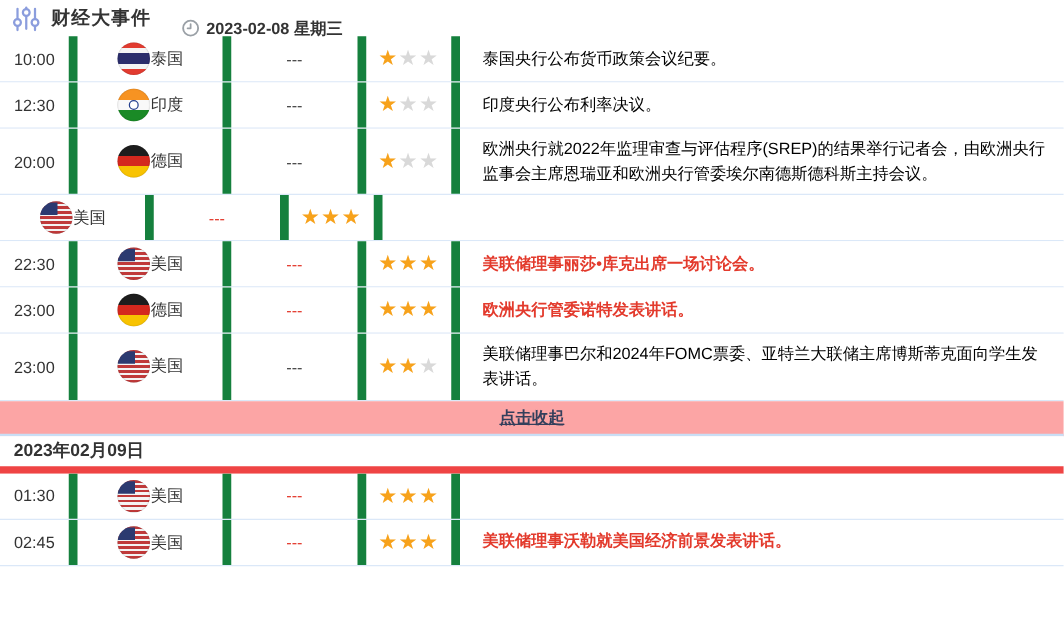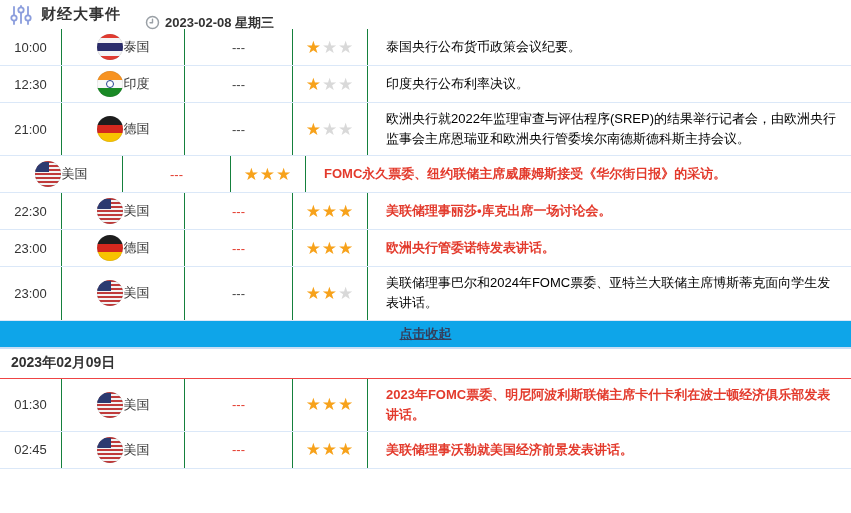--- a/index.html
+++ b/index.html
@@ -39,21 +39,21 @@
   .c-stars    { width: 75px;  flex: 0 0 75px; }
   .c-event    { flex: 1 1 auto; }
 
   .row {
     display: flex; align-items: stretch;
     border-bottom: 1px solid #dbe8f8;
     min-height: 37px; font-size: 13px; background: #fff;
   }
   .cell {
     display: flex; align-items: center; justify-content: center;
-    border-right: 1px solid #15803d; padding: 0 2px; color: #444;
+    border-right: 7px solid #15803d; padding: 0 2px; color: #444;
   }
   .cell.c-event {
     justify-content: flex-start; text-align: left;
     padding: 6px 14px 6px 18px; line-height: 1.55; border-right: none; color: #000000;
   }
   .cell.c-time { color: #333; }
   .cell.c-country { gap: 1px; }
   .country-name { color: #333; }
 
   
@@ -89,32 +89,32 @@
     background: repeating-linear-gradient(180deg,#c03a3a 0 2px,#f4f4f4 2px 4px);
   }
   .flag[data-flag="us"]::after {
     content: ""; position: absolute; left: 0; top: 1px;
     width: 14px; height: 10px; background: #2c3a70;
   }
 
   
   .collapse-row {
     height: 28px; display: flex; align-items: center; justify-content: center;
-    border-bottom: 2px solid #c9def5; background: #0ea5e9;
+    border-bottom: 2px solid #c9def5; background: #fca5a5;
   }
   .collapse-link {
     font-size: 13px; font-weight: bold; color: #343f5c;
     text-decoration: underline; cursor: pointer;
   }
 
   
   .date-row {
     height: 30px; display: flex; align-items: center; padding-left: 11px;
     font-size: 14px; font-weight: bold; color: #333;
-    border-bottom: 1px solid #ef4444; background: #fff;
+    border-bottom: 6px solid #ef4444; background: #fff;
   }
 </style>
 </head>
 <body>
 
 <div class="app">
 
   <div class="titlebar">
     <span class="app-icon">
       <svg viewBox="0 0 24 24" width="24" height="24">
@@ -163,21 +163,21 @@
     </div>
     <div class="cell c-location">---</div>
     <div class="cell c-stars">
       <span class="sf">★</span>
         <span class="se">★★</span>
     </div>
     <div class="cell c-event">印度央行公布利率决议。</div>
   </div>
 
   <div class="row" data-level="normal">
-    <div class="cell c-time">21:00</div>
+    <div class="cell c-time">20:00</div>
     <div class="cell c-country">
       <span class="flag" data-flag="de"></span>
       <span class="country-name">德国</span>
     </div>
     <div class="cell c-location">---</div>
     <div class="cell c-stars">
       <span class="sf">★</span>
         <span class="se">★★</span>
     </div>
     <div class="cell c-event">欧洲央行就2022年监理审查与评估程序(SREP)的结果举行记者会，由欧洲央行监事会主席恩瑞亚和欧洲央行管委埃尔南德斯德科斯主持会议。</div>
@@ -186,21 +186,20 @@
   <div class="row" data-level="high">
     <div class="cell c-country">
       <span class="flag" data-flag="us"></span>
       <span class="country-name">美国</span>
     </div>
     <div class="cell c-location">---</div>
     <div class="cell c-stars">
       <span class="sf">★★★</span>
         <span class="se"></span>
     </div>
-    <div class="cell c-event">FOMC永久票委、纽约联储主席威廉姆斯接受《华尔街日报》的采访。</div>
   </div>
 
   <div class="row" data-level="high">
     <div class="cell c-time">22:30</div>
     <div class="cell c-country">
       <span class="flag" data-flag="us"></span>
       <span class="country-name">美国</span>
     </div>
     <div class="cell c-location">---</div>
     <div class="cell c-stars">
@@ -248,21 +247,20 @@
     <div class="cell c-time">01:30</div>
     <div class="cell c-country">
       <span class="flag" data-flag="us"></span>
       <span class="country-name">美国</span>
     </div>
     <div class="cell c-location">---</div>
     <div class="cell c-stars">
       <span class="sf">★★★</span>
         <span class="se"></span>
     </div>
-    <div class="cell c-event">2023年FOMC票委、明尼阿波利斯联储主席卡什卡利在波士顿经济俱乐部发表讲话。</div>
   </div>
 
   <div class="row" data-level="high">
     <div class="cell c-time">02:45</div>
     <div class="cell c-country">
       <span class="flag" data-flag="us"></span>
       <span class="country-name">美国</span>
     </div>
     <div class="cell c-location">---</div>
     <div class="cell c-stars">

